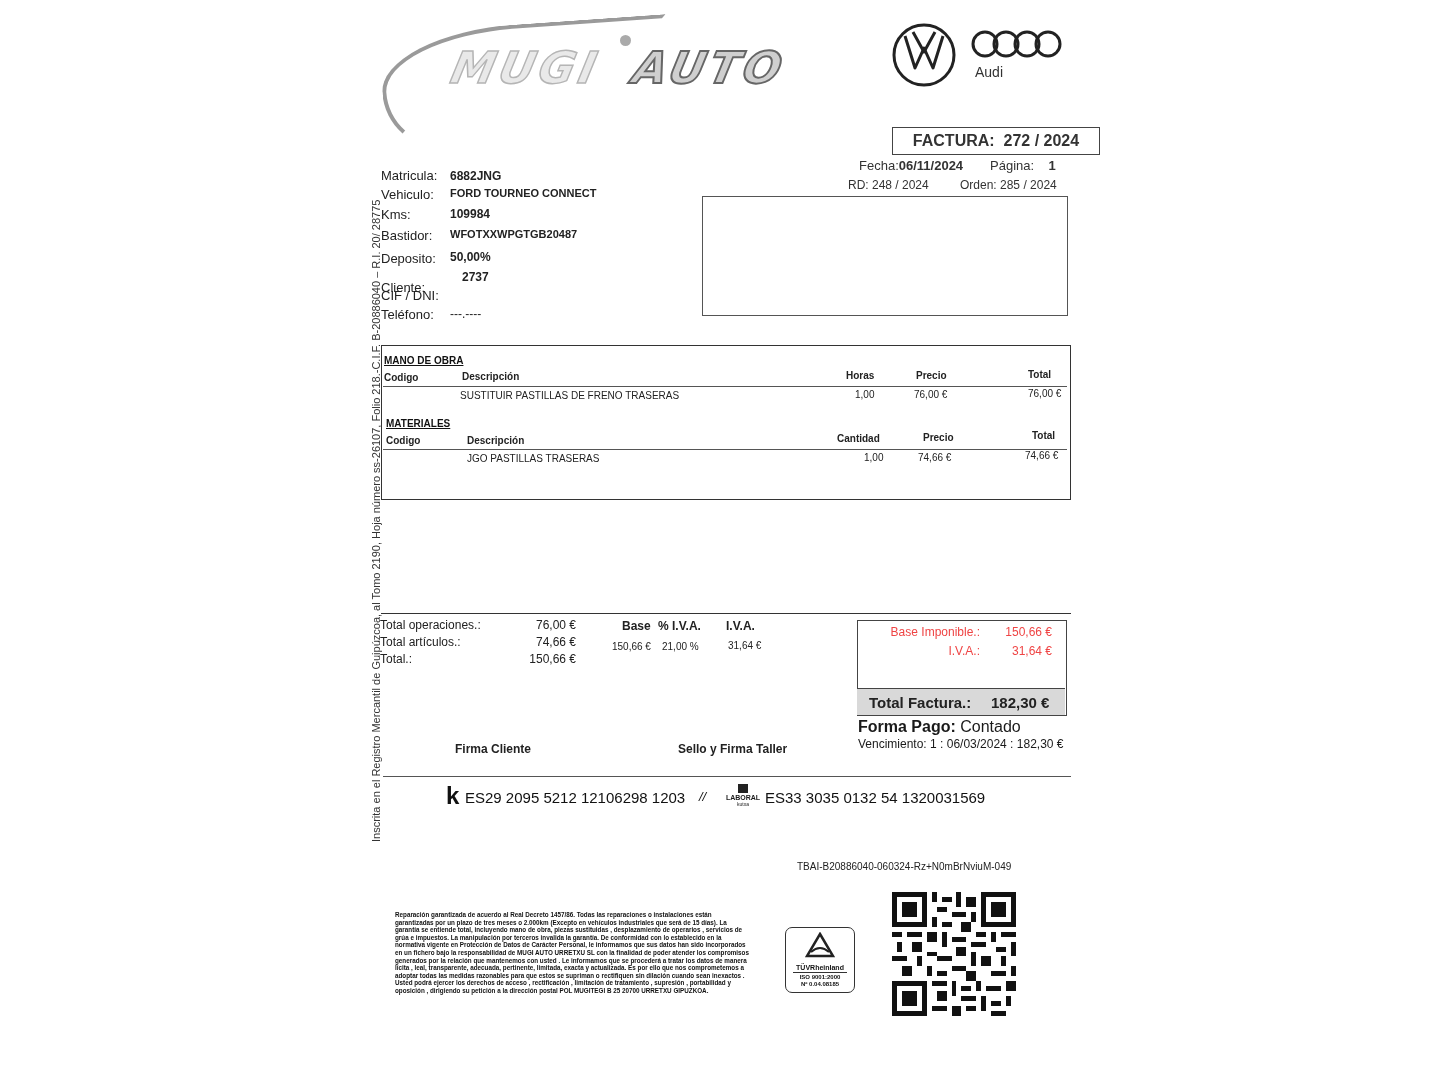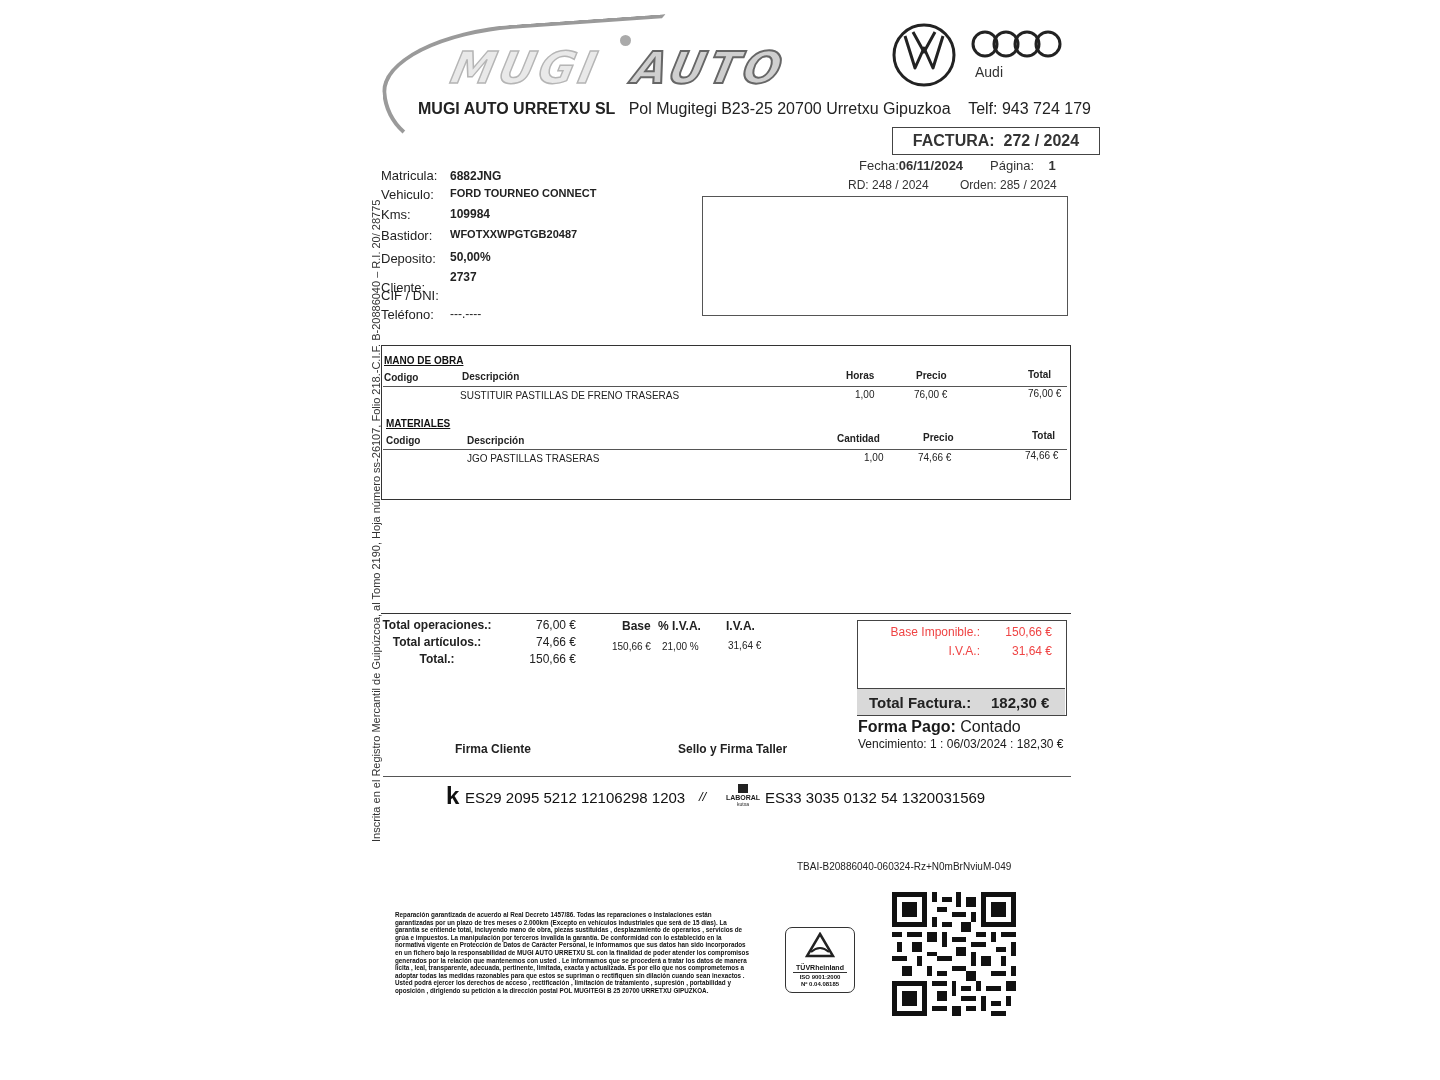--- a/index.html
+++ b/index.html
@@ -34,21 +34,21 @@
 
   .vertical-text { left:370px; top:842px; transform-origin:0 0; transform:rotate(-90deg);
     font-size:11px; color:#333; white-space:nowrap; width:680px; }
 
   .items-box { left:381px; top:345px; width:688px; height:153px; border:1.5px solid #333; }
   .sec-title { font-size:10px; font-weight:bold; text-decoration:underline; color:#111; }
   .col-h { font-size:10px; font-weight:bold; color:#222; white-space:nowrap; }
   .cell { font-size:10px; color:#222; white-space:nowrap; }
   .hr { height:0; border-top:1px solid #555; }
 
-  .tot-label { font-size:12px; font-weight:bold; color:#222; text-align:center; white-space:nowrap; }
+  .tot-label { font-size:12px; font-weight:normal; color:#222; text-align:left; white-space:nowrap; }
   .tot-val { font-size:12px; color:#222; text-align:right; white-space:nowrap; }
   .iva-h { font-size:12px; font-weight:bold; color:#222; white-space:nowrap; }
   .iva-v { font-size:10px; color:#222; white-space:nowrap; }
 
   .sum-box { left:857px; top:620px; width:208px; height:94px; border:1.5px solid #444; }
   .sum-total { left:857px; top:688px; width:208px; height:26px; background:#d9d9d9; border-top:1.5px solid #444; }
   .sum-label { font-size:12px; color:#ef4444; text-align:right; white-space:nowrap; }
   .total-label { font-size:15px; font-weight:bold; color:#222; white-space:nowrap; }
 
   .sig { font-size:12px; font-weight:bold; color:#222; white-space:nowrap; }
@@ -77,25 +77,20 @@
     <polyline points="22,10 33,30 44,10" fill="none" stroke="#222" stroke-width="3" stroke-linejoin="round"></polyline>
   </svg>
   <svg class="abs audi-logo" viewBox="0 0 94 32">
     <circle cx="15" cy="16" r="12" fill="none" stroke="#222" stroke-width="3"></circle>
     <circle cx="36" cy="16" r="12" fill="none" stroke="#222" stroke-width="3"></circle>
     <circle cx="57" cy="16" r="12" fill="none" stroke="#222" stroke-width="3"></circle>
     <circle cx="78" cy="16" r="12" fill="none" stroke="#222" stroke-width="3"></circle>
   </svg>
   <div class="abs audi-text">Audi</div>
 
-  <div class="abs company-line">
-    <b>MUGI AUTO URRETXU SL</b>&nbsp;&nbsp;
-    <span>Pol Mugitegi B23-25 20700 Urretxu Gipuzkoa</span>&nbsp;&nbsp;&nbsp;
-    <span>Telf: 943 724 179</span>
-  </div>
 
   <div class="abs factura-box">
     <span>FACTURA:</span>&nbsp;&nbsp;
     <span>272 / 2024</span>
   </div>
   <div class="abs meta" style="left:859px; top:158px;">
     <span>Fecha:</span><b>06/11/2024</b>
   </div>
   <div class="abs meta" style="left:990px; top:158px;">
     <span>Página:</span>&nbsp;&nbsp;&nbsp;&nbsp;<b>1</b>
@@ -107,21 +102,21 @@
   <div class="abs kv-value" style="top:169px;">6882JNG</div>
   <div class="abs kv-label" style="top:187px;">Vehiculo:</div>
   <div class="abs kv-value" style="top:187px; font-size:11px;">FORD TOURNEO CONNECT</div>
   <div class="abs kv-label" style="top:207px;">Kms:</div>
   <div class="abs kv-value" style="top:207px;">109984</div>
   <div class="abs kv-label" style="top:228px;">Bastidor:</div>
   <div class="abs kv-value" style="top:228px; font-size:11px;">WFOTXXWPGTGB20487</div>
   <div class="abs kv-label" style="top:251px;">Deposito:</div>
   <div class="abs kv-value" style="top:250px;">50,00%</div>
   <div class="abs kv-label" style="top:280px;">Cliente:</div>
-  <div class="abs kv-value" style="top:270px;">2737</div>
+  <div class="abs kv-value" style="top:270px;margin-left:12px;">2737</div>
   <div class="abs kv-label" style="top:288px;">CIF / DNI:</div>
   <div class="abs kv-value" style="top:288px;"></div>
   <div class="abs kv-label" style="top:307px;">Teléfono:</div>
   <div class="abs kv-value" style="top:307px; font-weight:normal;">---.----</div>
 
   <div class="abs addr-box"></div>
 
   <div class="abs vertical-text">Inscrita en el Registro Mercantil de Guipúzcoa, al Tomo 2190, Hoja número ss-26107, Folio 218.-C.I.F. B-20886040 – R.I. 20/ 28775</div>
 
   <div class="abs items-box"></div>

